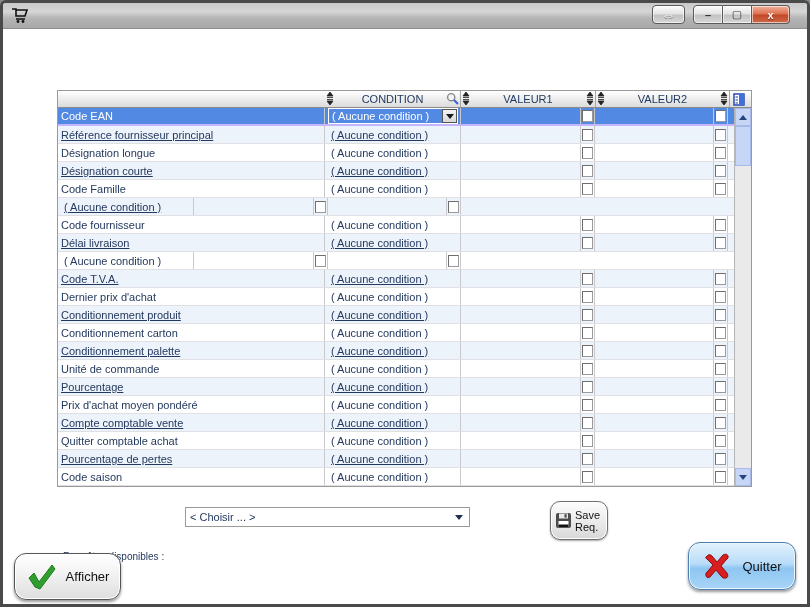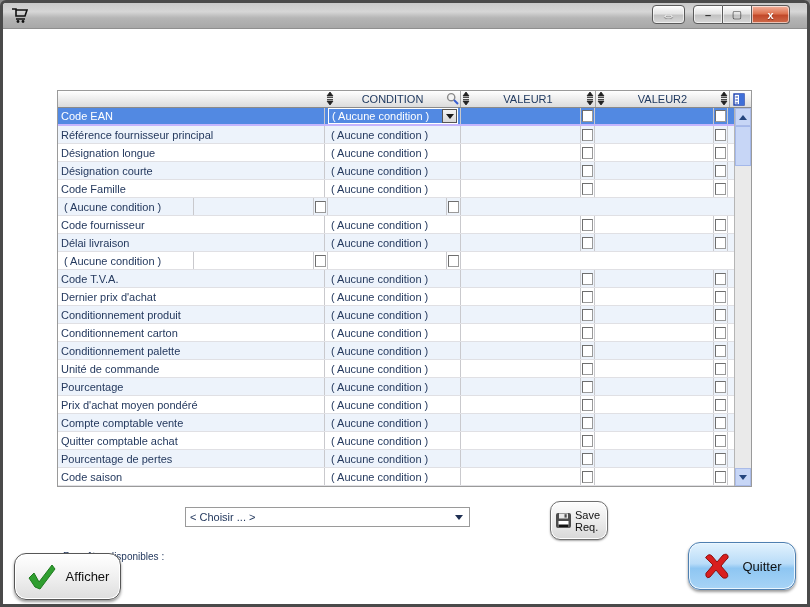--- a/index.html
+++ b/index.html
@@ -40,21 +40,21 @@
   .hcell { position:relative; display:flex; align-items:center; justify-content:center;
     border-right:1px solid #a6a6a6; height:100%; font-size:11px; color:#203a60; }
   .h-libelle { width:267px;margin-top:44px; } .h-condition { width:136px; }
   .h-valeur1 { width:135px; } .h-valeur2 { width:134px; }
   .h-last { width:17px; border-right:none; }
   .edge-ico { position:absolute; top:1px; }
   .edge-l { left:1px; } .edge-r { right:1px; }
 
   .grid-body { position:relative; width:693px; }
   .row { display:flex; height:18px; background:#fff; border-bottom:1px solid #e0e0e4; }
-  .row.alt { background:#edf3fb; }
+  .row.alt { background:#edf3fb;text-decoration:underline; }
   .row.selected { background:#5289e2; color:#fff; border-bottom:2px solid #c4b5fd; }
   .cell { height:100%; display:flex; align-items:center; overflow:hidden; white-space:nowrap; }
   .c-lib { width:267px; border-right:1px solid #c9c9cd; padding-left:3px; }
   .c-cond { width:136px; border-right:1px solid #c9c9cd; padding-left:3px; position:relative; }
   .c-v1 { width:120px; border-right:1px solid #c9c9cd; }
   .c-cb1 { width:14px; border-right:1px solid #c9c9cd; justify-content:center; }
   .c-v2 { width:119px; border-right:1px solid #c9c9cd; }
   .c-cb2 { width:14px; border-right:1px solid #c9c9cd; justify-content:center; }
   .checkbox { width:11px; height:12px; background:#fff; border:1px solid #9a9a9a;
     border-top-color:#6e6e6e; border-left-color:#6e6e6e; }

